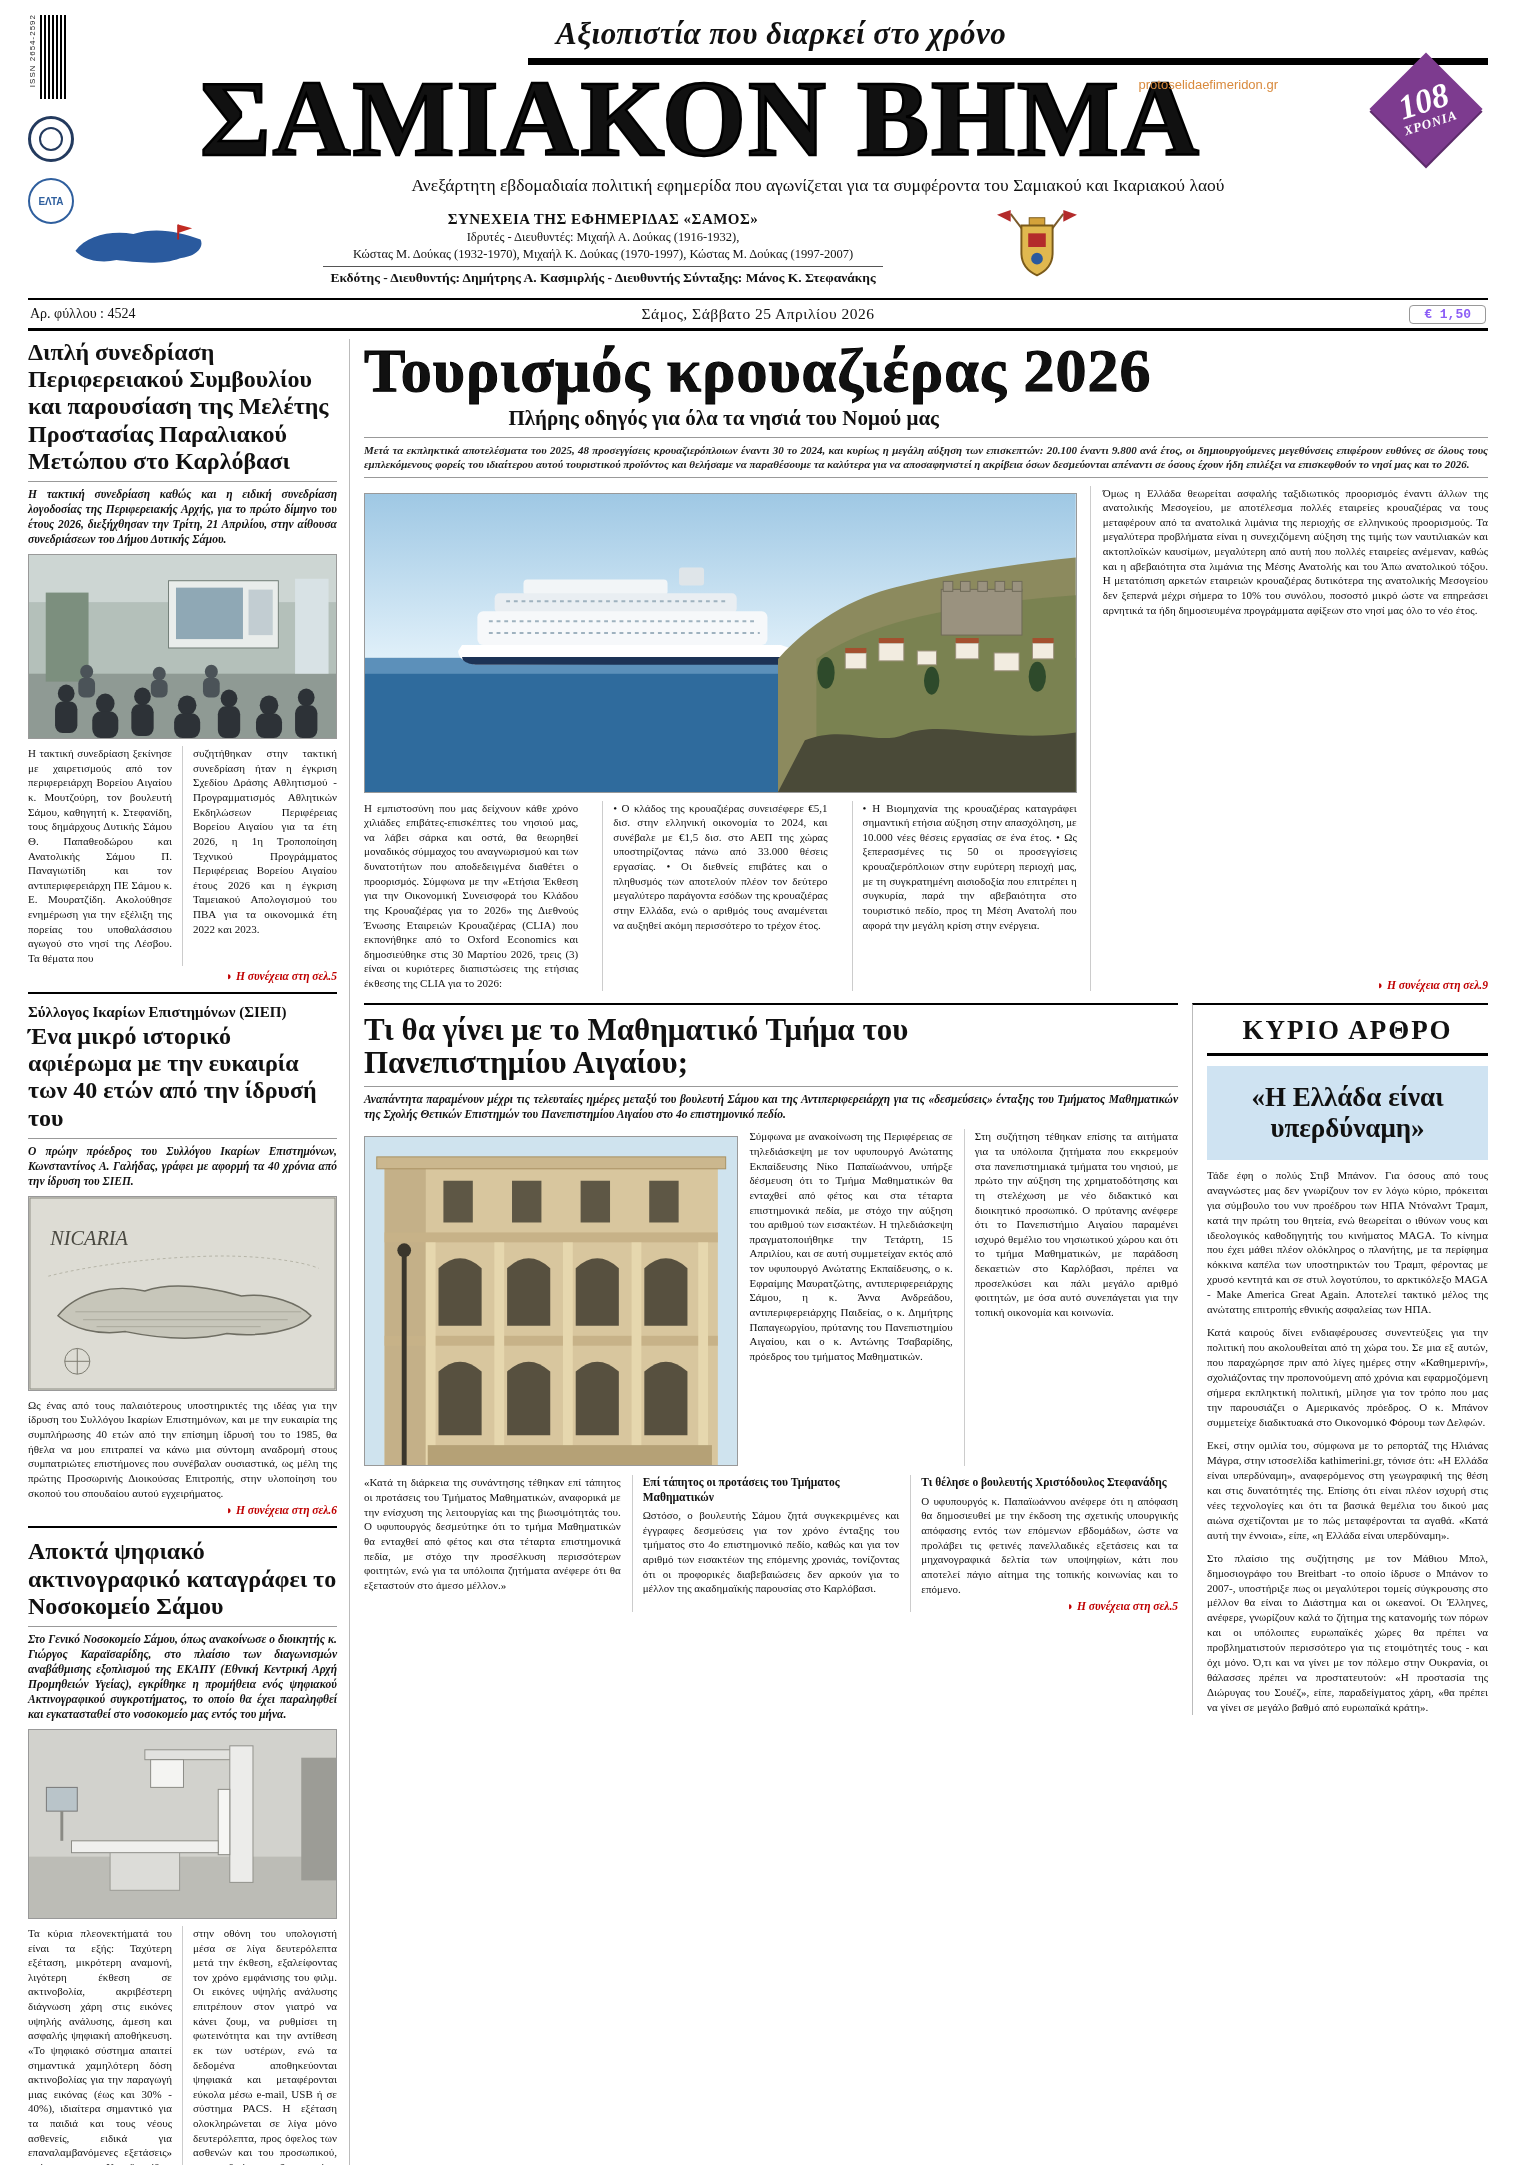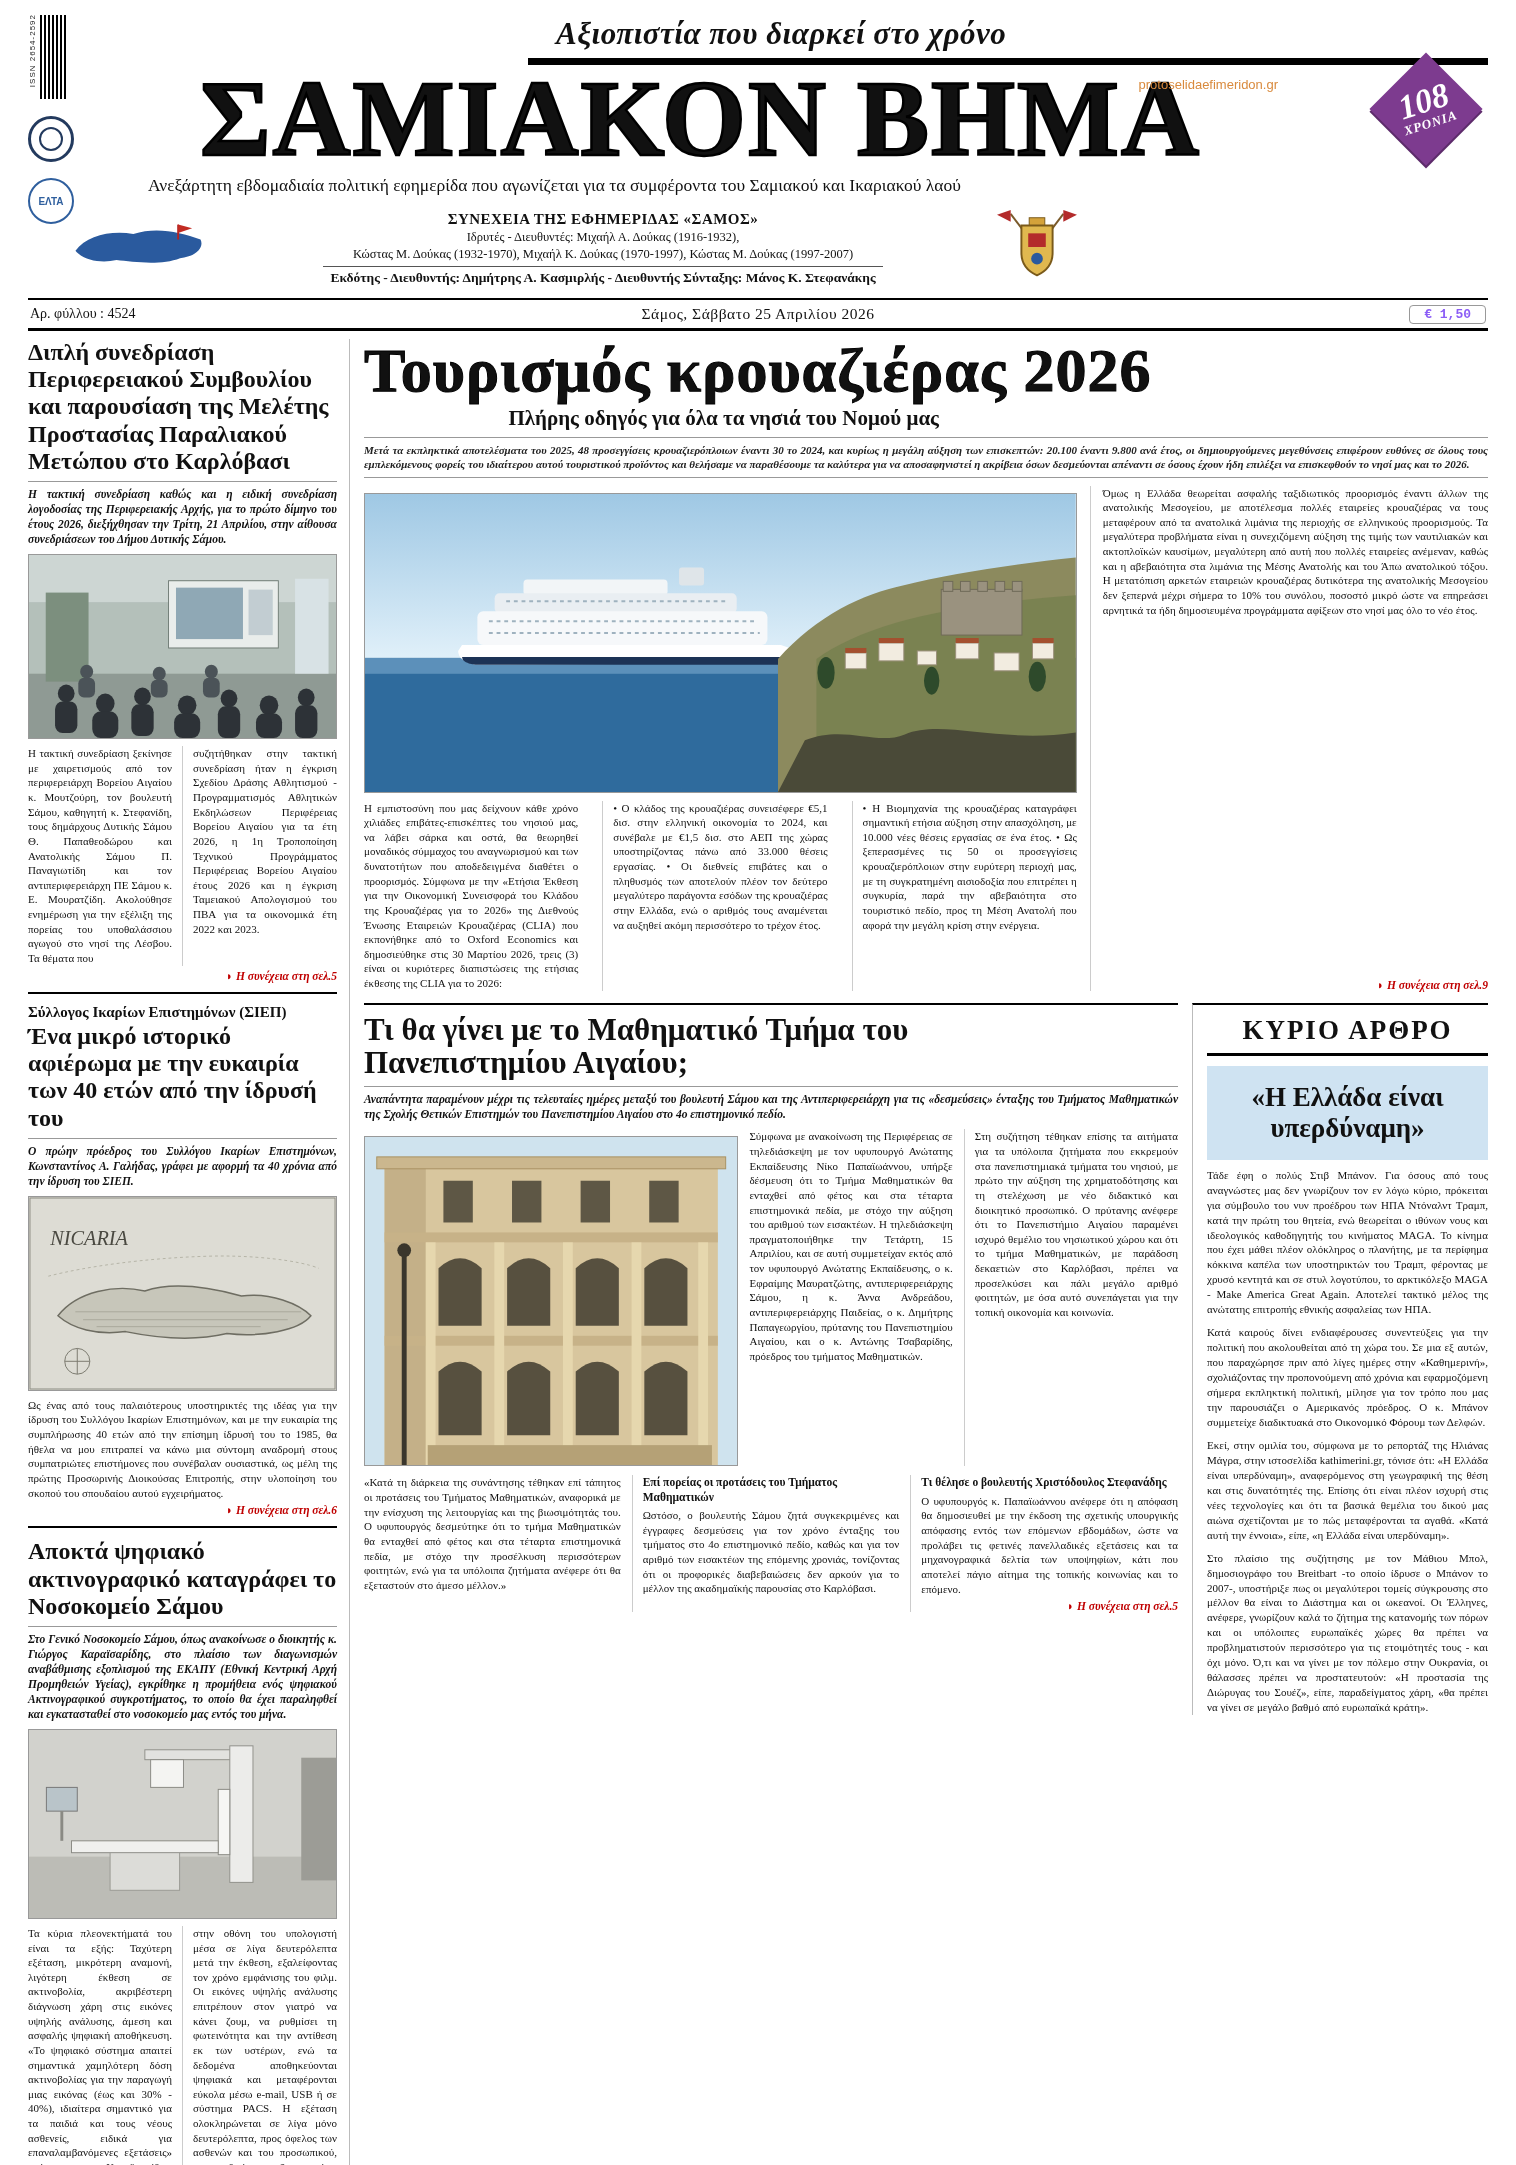--- a/index.html
+++ b/index.html
@@ -28,21 +28,21 @@
   .paper-title {
     font-size: 108px; line-height: .96; font-weight: bold; letter-spacing: 2px;
     padding-left: 172px; white-space: nowrap; -webkit-text-stroke: 2.5px #000;
   }
   .watermark { position: absolute; right: 210px; top: 10px; color: #d98a3d; font-size: 13px; font-family: "Liberation Sans", sans-serif; }
   .badge { position: absolute; right: 6px; top: -14px; width: 112px; height: 112px; z-index: 4; }
   .badge-core { position:absolute; inset: 16px; background: #7d3b8f; transform: rotate(45deg); box-shadow: 2px 2px 0 #5d2b6b; }
   .badge-text { position: absolute; inset: 0; display:flex; flex-direction: column; align-items:center; justify-content:center; transform: rotate(-18deg); color:#fff; font-style: italic; }
   .badge-text .b-num { font-size: 34px; font-weight: bold; line-height: .9; }
   .badge-text .b-word { font-size: 13px; font-weight: bold; letter-spacing: 1px; }
-  .subtitle { text-align: left; font-size: 17.5px; margin-top: 4px; padding-left: 120px; }
+  .subtitle { text-align: center; font-size: 17.5px; margin-top: 4px; padding-left: 120px; }
   .mh-info { display: flex; align-items: center; width: 1060px; margin-top: 12px; gap: 35px; }
   .island-wrap { width: 185px; flex-shrink: 0; padding-left: 40px; }
   .mh-center { flex: 1; text-align: center; }
   .mh-continuity { font-weight: bold; font-size: 15px; letter-spacing: .5px; }
   .mh-founders { font-size: 12.5px; margin-top: 2px; }
   .mh-rule { border-top: 1px solid #555; width: 560px; margin: 4px auto 3px; }
   .mh-publisher { font-weight: bold; font-size: 13.5px; }
   .crest-wrap { width: 95px; flex-shrink: 0; }
 
   
@@ -391,21 +391,21 @@
               </svg>
             </div>
             <p class="small">Σύμφωνα με ανακοίνωση της Περιφέρειας σε τηλεδιάσκεψη με τον υφυπουργό Ανώτατης Εκπαίδευσης Νίκο Παπαϊωάννου, υπήρξε δέσμευση ότι το Τμήμα Μαθηματικών θα ενταχθεί από φέτος και στα τέταρτα επιστημονικά πεδία, με στόχο την αύξηση του αριθμού των εισακτέων. Η τηλεδιάσκεψη πραγματοποιήθηκε την Τετάρτη, 15 Απριλίου, και σε αυτή συμμετείχαν εκτός από τον υφυπουργό Ανώτατης Εκπαίδευσης, ο κ. Εφραίμης Μαυρατζώτης, αντιπεριφερειάρχης Σάμου, η κ. Άννα Ανδρεάδου, αντιπεριφερειάρχης Παιδείας, ο κ. Δημήτρης Παπαγεωργίου, πρύτανης του Πανεπιστημίου Αιγαίου, και ο κ. Αντώνης Τσαβαρίδης, πρόεδρος του τμήματος Μαθηματικών.</p>
             <p class="small">Στη συζήτηση τέθηκαν επίσης τα αιτήματα για τα υπόλοιπα ζητήματα που εκκρεμούν στα πανεπιστημιακά τμήματα του νησιού, με πρώτο την αύξηση της χρηματοδότησης και τη στελέχωση με νέο διδακτικό και διοικητικό προσωπικό. Ο πρύτανης ανέφερε ότι το Πανεπιστήμιο Αιγαίου παραμένει ισχυρό θεμέλιο του νησιωτικού χώρου και ότι το τμήμα Μαθηματικών, με παράδοση δεκαετιών στο Καρλόβασι, πρέπει να προσελκύσει και πάλι μεγάλο αριθμό φοιτητών, με όσα αυτό συνεπάγεται για την τοπική οικονομία και κοινωνία.</p>
           </div>
           <div class="math-row2">
             <div>
               <p class="small">«Κατά τη διάρκεια της συνάντησης τέθηκαν επί τάπητος οι προτάσεις του Τμήματος Μαθηματικών, αναφορικά με την ενίσχυση της λειτουργίας και της βιωσιμότητάς του. Ο υφυπουργός δεσμεύτηκε ότι το τμήμα Μαθηματικών θα ενταχθεί από φέτος και στα τέταρτα επιστημονικά πεδία, με στόχο την προσέλκυση περισσότερων φοιτητών, ενώ για τα υπόλοιπα ζητήματα ανέφερε ότι θα εξεταστούν στο άμεσο μέλλον.»</p>
             </div>
             <div>
-              <p class="inline-bold">Επί πορείας οι προτάσεις του Τμήματος Μαθηματικών</p>
+              <p class="inline-bold">Επί τάπητος οι προτάσεις του Τμήματος Μαθηματικών</p>
               <p class="small">Ωστόσο, ο βουλευτής Σάμου ζητά συγκεκριμένες και έγγραφες δεσμεύσεις για τον χρόνο ένταξης του τμήματος στο 4ο επιστημονικό πεδίο, καθώς και για τον αριθμό των εισακτέων της επόμενης χρονιάς, τονίζοντας ότι οι προφορικές διαβεβαιώσεις δεν αρκούν για το μέλλον της ακαδημαϊκής παρουσίας στο Καρλόβασι.</p>
             </div>
             <div>
               <p class="inline-bold">Τι θέλησε ο βουλευτής Χριστόδουλος Στεφανάδης</p>
               <p class="small">Ο υφυπουργός κ. Παπαϊωάννου ανέφερε ότι η απόφαση θα δημοσιευθεί με την έκδοση της σχετικής υπουργικής απόφασης εντός των επόμενων εβδομάδων, ώστε να προλάβει τις φετινές πανελλαδικές εξετάσεις και τα μηχανογραφικά δελτία των υποψηφίων, κάτι που αποτελεί πάγιο αίτημα της τοπικής κοινωνίας και το επόμενο.</p>
               <div class="more">◗ Η συνέχεια στη σελ.5</div>
             </div>
           </div>
         </article>
 

